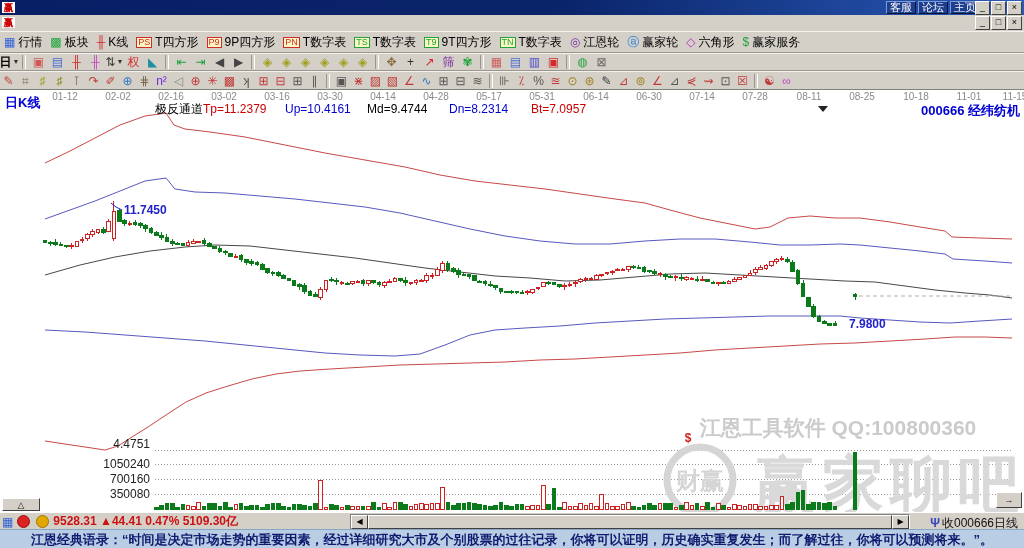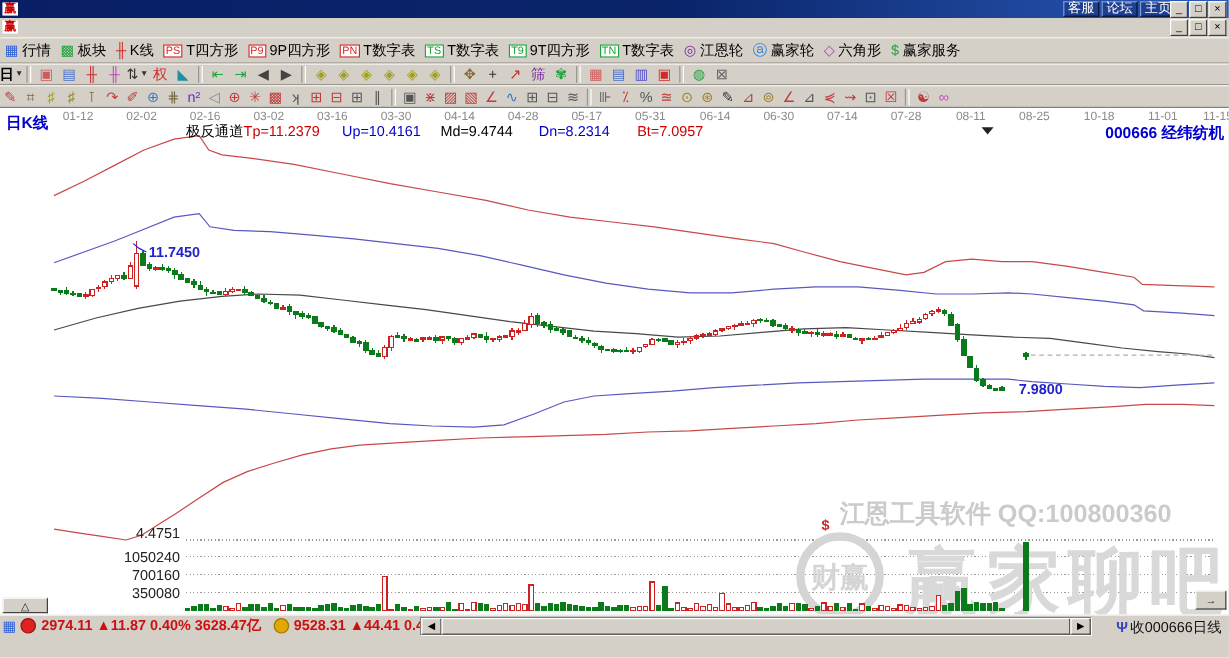--- a/index.html
+++ b/index.html
@@ -22,21 +22,21 @@
   .menu-item{padding:0 7px;cursor:pointer;white-space:nowrap;}
   .menubar .winbtns{top:1px;}
   
   .toolbar{position:absolute;left:0;width:1024px;display:flex;align-items:center;
            border-top:1px solid #f4f2ee;border-bottom:1px solid #9a968e;background:#d4d0c8;}
   .tb1{top:31px;height:20px;}
   .tb2{top:53px;height:16px;}
   .tb3{top:71px;height:17px;}
   .tb-btn{display:flex;align-items:center;gap:3px;padding:0 4px;height:18px;cursor:pointer;white-space:nowrap;}
   .tb-btn .g{font-size:12px;line-height:12px;}
-  .tag{font-size:9px;line-height:9px;padding:0 1px;background:#ffffff;border:1px solid;}
+  .tag{font-size:9px;line-height:9px;padding:0 1px;background:#fef9c3;border:1px solid;}
   .ibtn{width:19px;height:15px;display:flex;align-items:center;justify-content:center;cursor:pointer;
         font-size:12px;line-height:12px;}
   .ibtn.small{width:17px;}
   .sep{width:2px;height:14px;border-left:1px solid #9a968e;border-right:1px solid #fff;margin:0 3px;}
   .drop{font-size:7px;color:#333;margin-left:1px;}
   
   .chartwrap{position:absolute;left:0;top:89px;width:1024px;height:423px;background:#ffffff;border-top:1px solid #808080;}
   .corner-btn{position:absolute;background:#d4d0c8;border:1px solid #fff;border-right-color:#404040;
               border-bottom-color:#404040;font-size:9px;text-align:center;cursor:pointer;color:#222;}
   
@@ -713,25 +713,27 @@
         <path d="M818,105 l10,0 l-5,6 z" fill="#222"></path>
         <text x="688" y="441" fill="#cc2222" font-size="12" text-anchor="middle" font-family="&quot;Liberation Sans&quot;,sans-serif" font-weight="bold">$</text>
       </svg>
     <button class="corner-btn" style="left:2px;top:408px;width:38px;height:13px;">△</button>
     <button class="corner-btn" style="left:996px;top:402px;width:26px;height:16px;">→</button>
   </div>
 
   <div class="statusbar">
     <span class="grid-ico">▦</span>
     <span class="dot" style="background:#dd2222;border:1px solid #991111;"></span>
-    <span class="idx" id="sh-quote">2974.11 ▲11.87 0.40% 3628.47亿</span>
     <span class="dot" style="background:#e0a800;border:1px solid #a07400;"></span>
     <span class="idx" id="sz-quote">9528.31 ▲44.41 0.47% 5109.30亿</span>
     <div class="hscroll">
       <div class="harrow">◀</div>
       <div class="hthumb"></div>
       <div class="harrow">▶</div>
     </div>
     <span class="recv"><span class="ant">Ψ</span><span>收000666日线</span></span>
   </div>
 
+  <div class="quotebar">
+    <span>江恩经典语录：“时间是决定市场走势的重要因素，经过详细研究大市及个别股票的过往记录，你将可以证明，历史确实重复发生；而了解过往，你将可以预测将来。”。</span>
+  </div>
 
 </div>
 
 </body></html>

